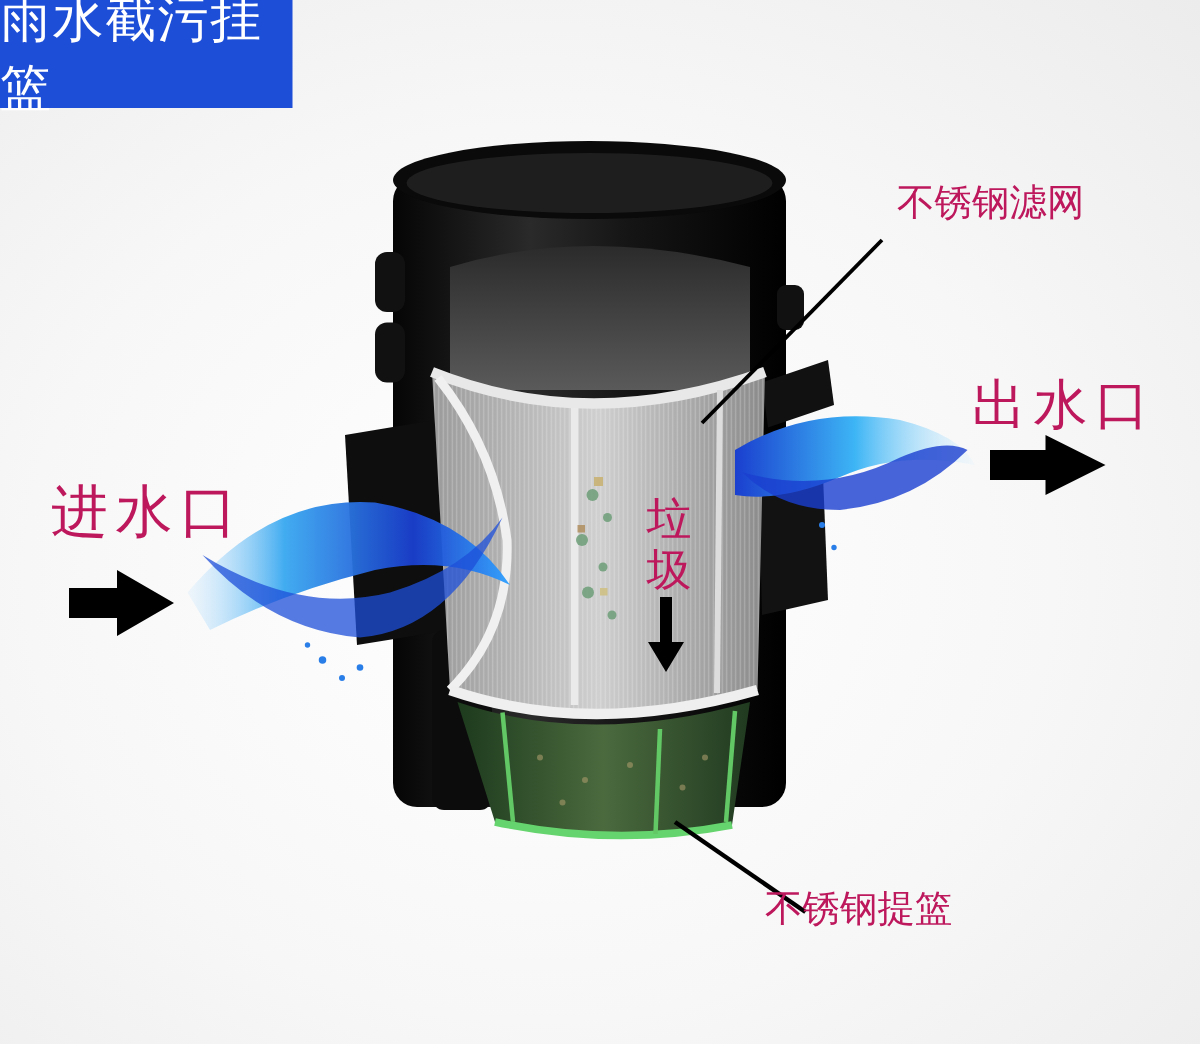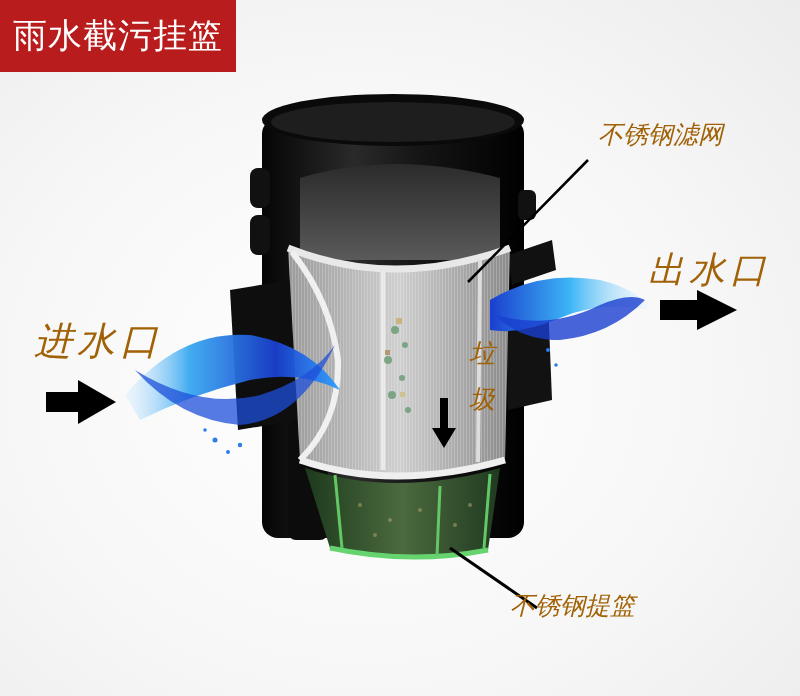--- a/index.html
+++ b/index.html
@@ -6,34 +6,34 @@
   body {
     width: 800px; height: 696px; overflow: hidden; position: relative;
     background: #ffffff;
     font-family: "DejaVu Sans", "Liberation Sans", sans-serif;
   }
   .bg-shade {
     position: absolute; left: 0; top: 0; width: 800px; height: 696px;
     background: radial-gradient(ellipse at 45% 55%, #ffffff 0%, #f7f7f7 55%, #ececec 100%);
   }
   .title-banner {
-    position: absolute; left: 0; top: 0; width: 236px; height: 72px;
-    background: #b91c1c;
+    position: absolute; left: 0; top: 0; width: 195px; height: 72px;
+    background: #1d4ed8;
     display: flex; align-items: center; justify-content: center;
   }
   .title-text { color: #ffffff; font-size: 34px; letter-spacing: 1px; }
   .illustration { position: absolute; left: 0; top: 0; width: 800px; height: 696px; }
-  .label { position: absolute; color: #a16207; white-space: nowrap; font-style: italic; }
+  .label { position: absolute; color: #be185d; white-space: nowrap; }
   .label-filter { left: 598px; top: 118px; font-size: 25px; }
   .label-outlet { left: 648px; top: 246px; font-size: 36px; letter-spacing: 5px; }
   .label-inlet { left: 34px; top: 316px; font-size: 38px; letter-spacing: 5px; }
   .label-basket { left: 510px; top: 589px; font-size: 25px; }
   .label-debris {
-    left: 429px; top: 330px; font-size: 26px; line-height: 46px;
-    width: 34px; text-align: center; white-space: normal; margin-left: 36px;
+    left: 429px; top: 330px; font-size: 30px; line-height: 34px;
+    width: 34px; text-align: center; white-space: normal;
   }
 </style>
 </head>
 <body>
 
 <div class="bg-shade"></div>
 
 <svg class="illustration" viewBox="0 0 800 696" xmlns="http://www.w3.org/2000/svg">
   <defs>
     <linearGradient id="housingGrad" x1="0" x2="1" y1="0" y2="0">

